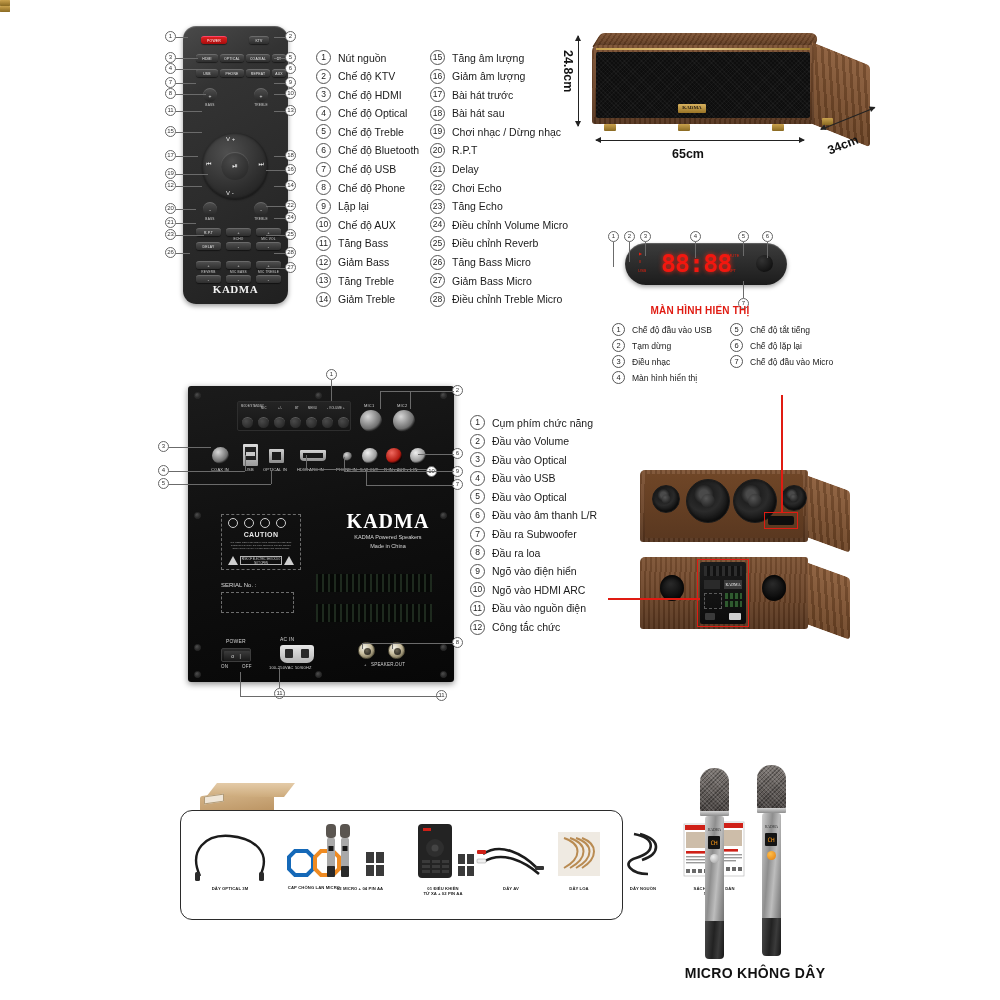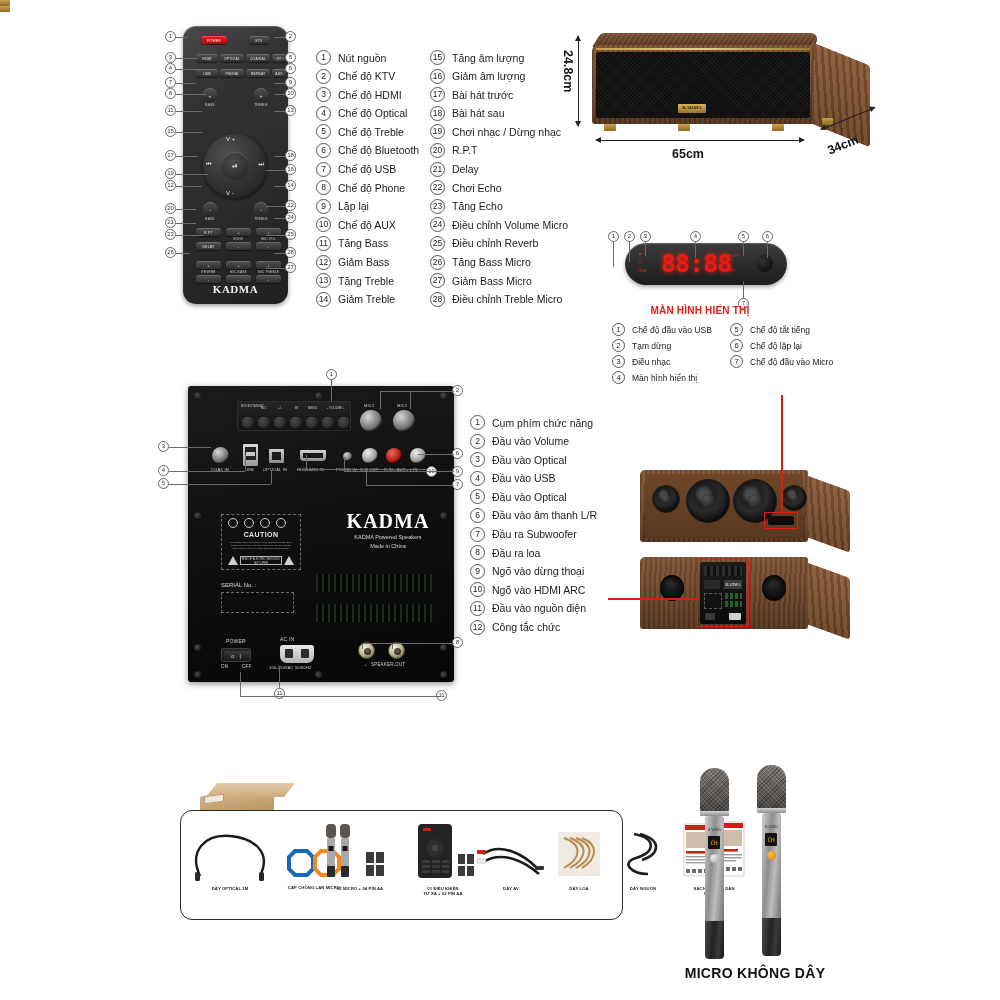--- a/index.html
+++ b/index.html
@@ -796,21 +796,21 @@
       <div class="legend-item" style="margin-bottom: 3.6px;">
         <div class="num">7</div>
         <div class="legend-txt">Đầu ra Subwoofer</div>
       </div>
       <div class="legend-item" style="margin-bottom: 3.6px;">
         <div class="num">8</div>
         <div class="legend-txt">Đầu ra loa</div>
       </div>
       <div class="legend-item" style="margin-bottom: 3.6px;">
         <div class="num">9</div>
-        <div class="legend-txt">Ngõ vào dừng thoại</div>
+        <div class="legend-txt">Ngõ vào điện hiển</div>
       </div>
       <div class="legend-item" style="margin-bottom: 3.6px;">
         <div class="num">10</div>
         <div class="legend-txt">Ngõ vào HDMI ARC</div>
       </div>
       <div class="legend-item" style="margin-bottom: 3.6px;">
         <div class="num">11</div>
         <div class="legend-txt">Đầu vào nguồn điện</div>
       </div>
       <div class="legend-item" style="margin-bottom: 3.6px;">

